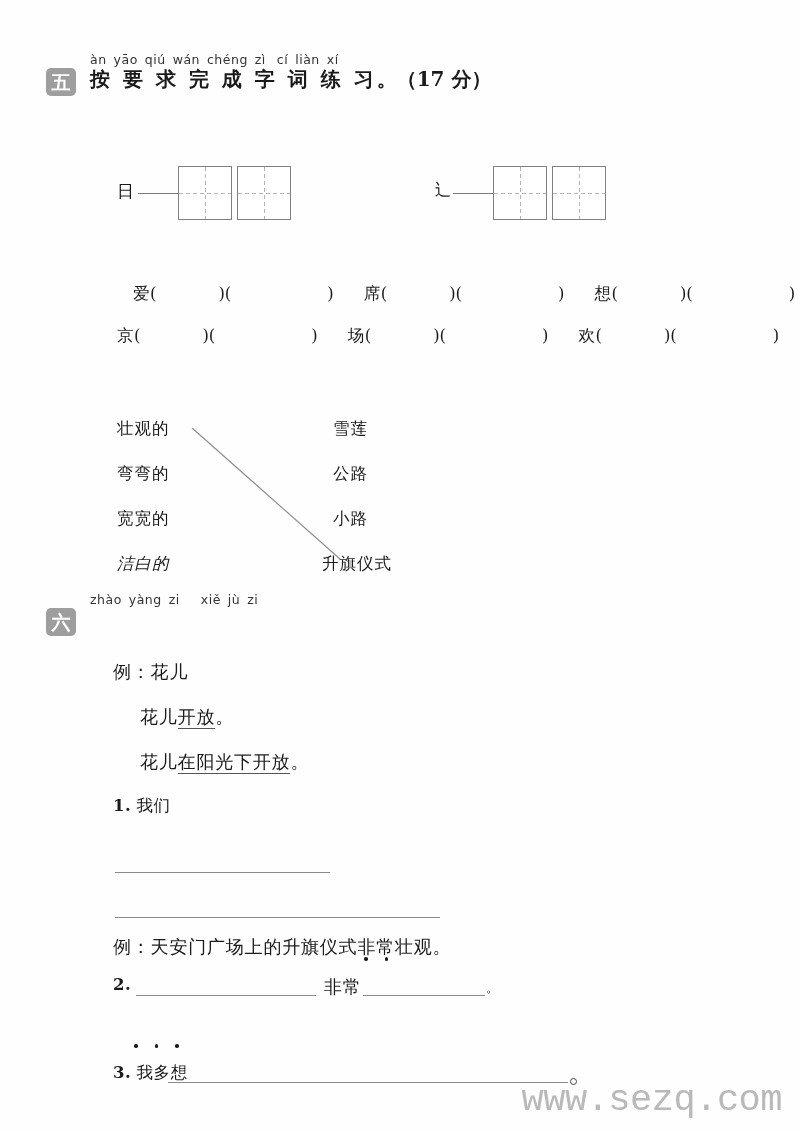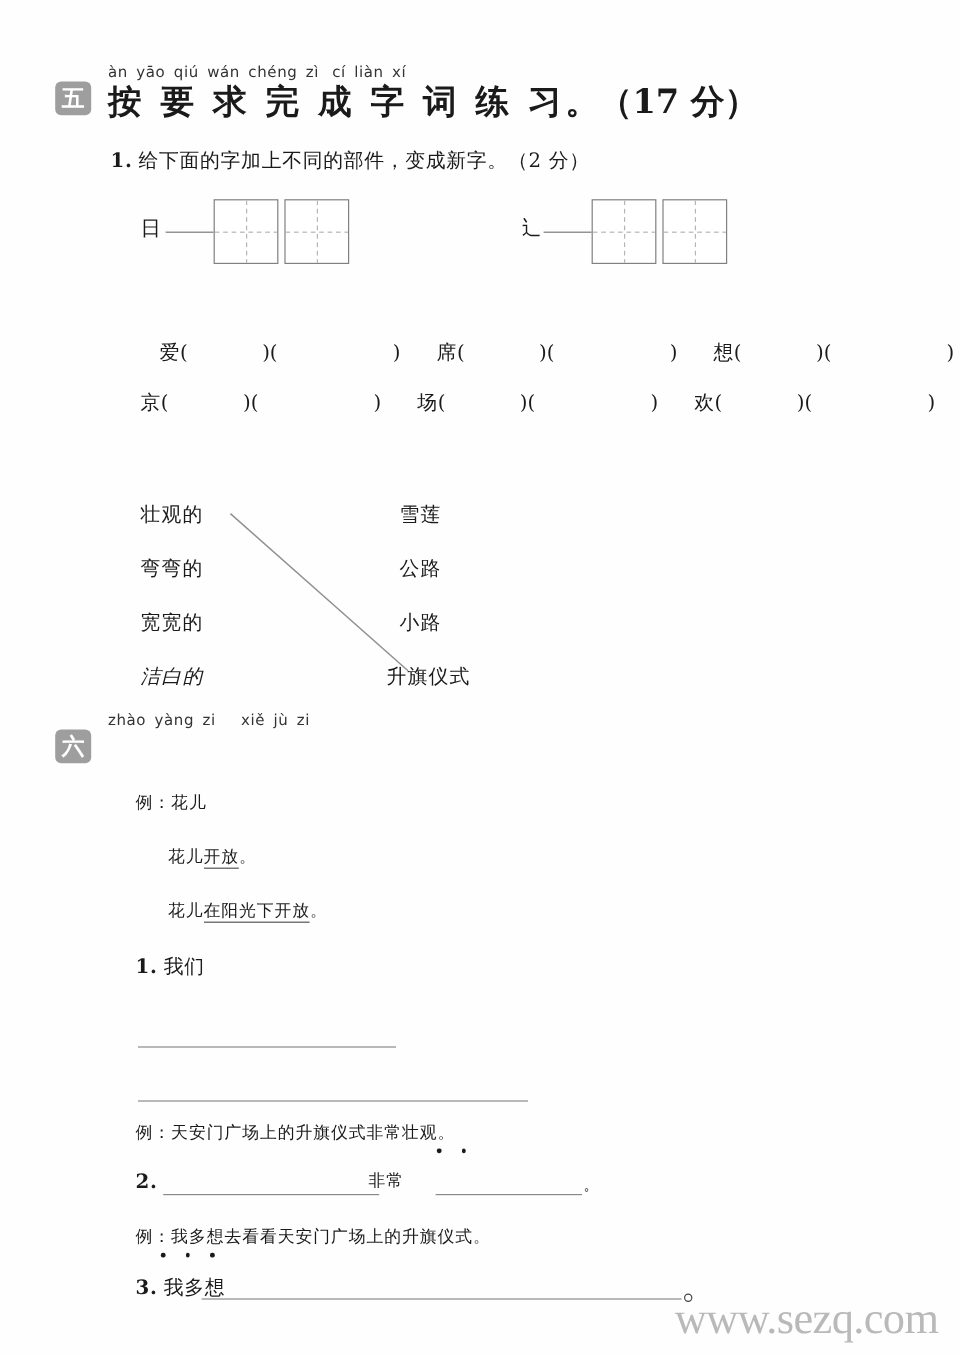--- a/index.html
+++ b/index.html
@@ -53,21 +53,21 @@
     font-size: 12.5px;
     color: #333;
     letter-spacing: 0.5px;
     white-space: nowrap;
   }
   .sec-pinyin span { display: inline-block; margin-right: 7px; }
   .sec-title {
     position: absolute;
     left: 44px;
     top: 14px;
-    font-size: 28px;
+    font-size: 20px;
     font-weight: 700;
     letter-spacing: 3px;
     white-space: nowrap;
     font-family: "DejaVu Serif", "Liberation Serif", serif;
   }
   .sec-title .pt {
     font-family: "DejaVu Serif", "Liberation Serif", serif;
     letter-spacing: 0px;
   }
 
@@ -79,21 +79,21 @@
     letter-spacing: 0.6px;
   }
   .q-num {
     font-family: "DejaVu Serif", "Liberation Serif", serif;
     font-weight: 700;
     margin-right: 5px;
   }
 
   .body-text {
     position: absolute;
-    font-size: 14px;
+    font-size: 18px;
     white-space: nowrap;
     letter-spacing: 0.8px;
   }
 
   
   .tzg {
     position: absolute;
     width: 54px;
     height: 54px;
     border: 1.3px solid #808080;
@@ -180,21 +180,21 @@
   .uline {
     border-bottom: 1.2px solid #555;
     padding-bottom: 1px;
   }
 
   
   .watermark {
     position: absolute;
     right: 18px;
     bottom: 10px;
-    font-family: Liberation Serif, serif;
+    font-family: Liberation Mono, monospace;
     font-size: 37px;
     color: #b9b9b9;
     letter-spacing: -0.5px;
     user-select: none;
   }
   .small-circle {
     position: absolute;
     width: 5px;
     height: 5px;
     border: 1px solid #444;
@@ -207,23 +207,20 @@
 <div class="page">
 
   <div class="sec-header" style="top:52px;">
     <div class="sec-badge">五</div>
     <div class="sec-pinyin">
       <span>àn</span><span>yāo</span><span>qiú</span><span>wán</span><span>chéng</span><span>zì</span><span style="margin-left:4px">cí</span><span>liàn</span><span>xí</span>
     </div>
     <div class="sec-title"><span>按 要 求 完 成 字 词 练 习</span><span class="pt">。（17 分）</span></div>
   </div>
 
-  <div class="q" style="left:92px; top:123px;">
-    <span class="q-num">1.</span><span>给下面的字加上不同的部件，变成新字。（2 分）</span>
-  </div>
 
   <div class="lead-char" style="left:117px; top:183px;">日</div>
   <div class="lead-line" style="left:138px; top:193px; width:42px;"></div>
   <div class="tzg" style="left:178px; top:166px;"></div>
   <div class="tzg" style="left:237px; top:166px;"></div>
 
   <div class="lead-char" style="left:435px; top:182px; font-size:16px;">辶</div>
   <div class="lead-line" style="left:453px; top:193px; width:42px;"></div>
   <div class="tzg" style="left:493px; top:166px;"></div>
   <div class="tzg" style="left:552px; top:166px;"></div>
@@ -275,25 +272,24 @@
   <div class="body-text" style="left:113px; top:935px;">例：天安门广场上的升旗仪式非常壮观。</div>
   <div class="dots" style="left:364px; top:957px; gap:17px;">
       <i></i>
       <i></i>
     </div>
 
   <div class="q" style="left:113px; top:975px;">
     <span class="q-num">2.</span>
   </div>
   <div class="ansline" style="left:136px; top:995px; width:180px;"></div>
-  <div class="body-text" style="left:307px; top:975px;">非常</div>
+  <div class="body-text" style="left:324px; top:975px;">非常</div>
   <div class="ansline" style="left:363px; top:995px; width:122px;"></div>
   <div class="body-text" style="left:486px; top:979px; font-size:13px;">。</div>
 
-  <div class="body-text" style="left:113px; top:1022px;">例：我多想去看看天安门广场上的升旗仪式。</div>
   <div class="dots" style="left:134px; top:1044px; gap:17px;">
       <i></i>
       <i></i>
       <i></i>
     </div>
 
   <div class="q" style="left:113px; top:1062px;text-align:center;">
     <span class="q-num">3.</span><span>我多想</span>
   </div>
   <div class="ansline" style="left:168px; top:1082px; width:400px;"></div>

